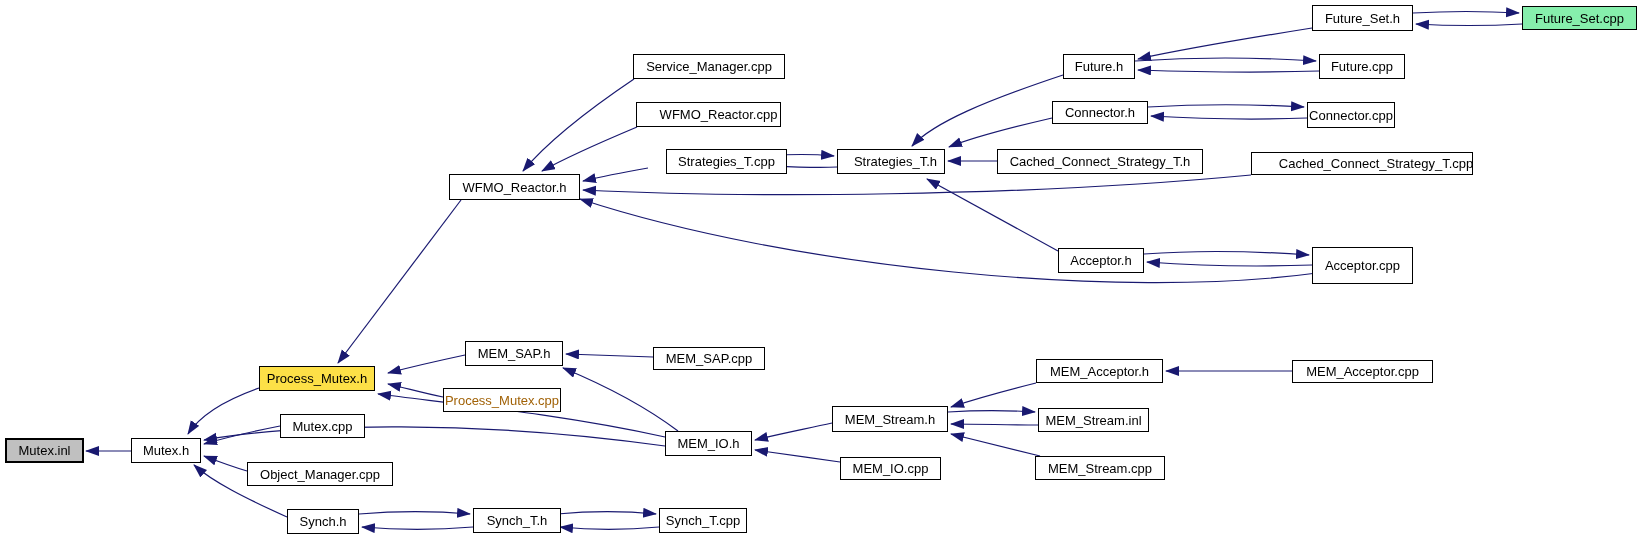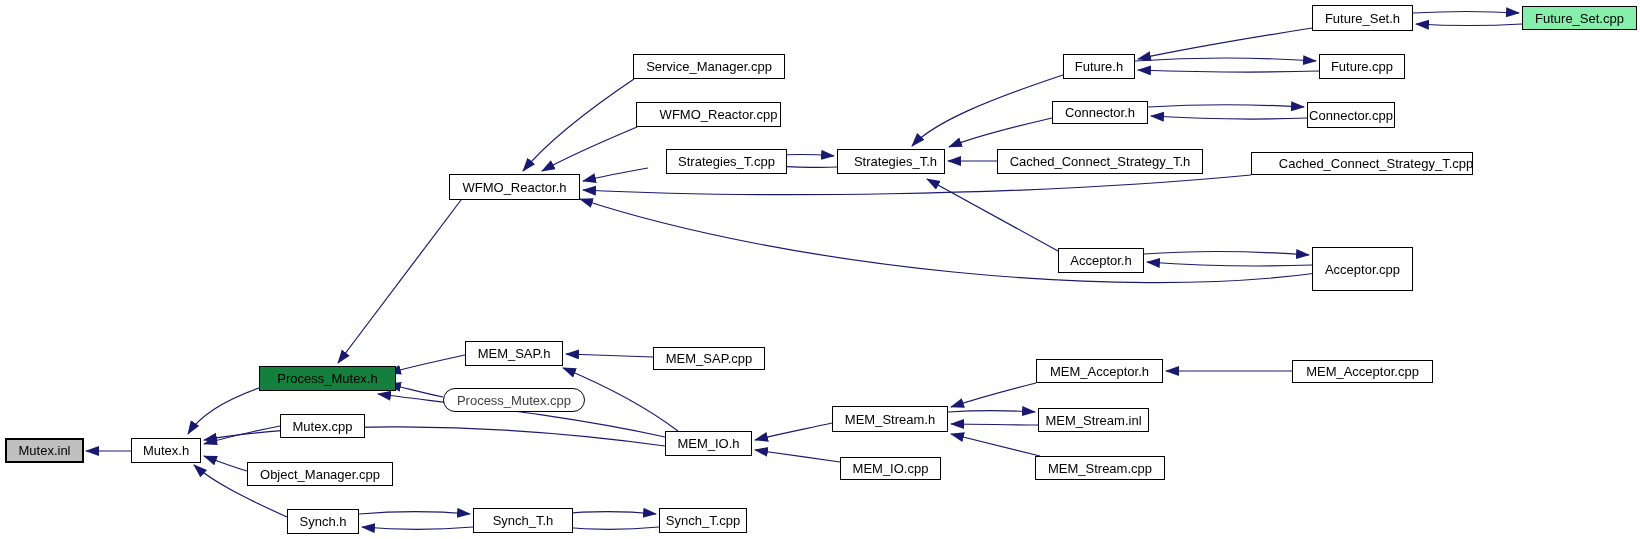--- a/index.html
+++ b/index.html
@@ -100,24 +100,24 @@
         <path d="M1144,254 C1199,250 1254,251 1309,255" class="edge" stroke="#191970" marker-end="url(#arrowhead)"></path>
         <path d="M1312,265 C1256,267 1201,266 1147,262" class="edge" stroke="#191970" marker-end="url(#arrowhead)"></path>
       </g>
   </svg>
   <div id="nodes">
       <div class="node root" style="left: 5px; top: 438px; width: 79px; height: 25px; background: rgb(192, 192, 192); border-color: rgb(0, 0, 0); color: rgb(0, 0, 0);">Mutex.inl</div>
       <div class="node" style="left: 131px; top: 438px; width: 70px; height: 25px; background: rgb(255, 255, 255); border-color: rgb(0, 0, 0); color: rgb(0, 0, 0);">Mutex.h</div>
       <div class="node" style="left: 280px; top: 414px; width: 85px; height: 24px; background: rgb(255, 255, 255); border-color: rgb(0, 0, 0); color: rgb(0, 0, 0);">Mutex.cpp</div>
       <div class="node" style="left: 247px; top: 462px; width: 146px; height: 24px; background: rgb(255, 255, 255); border-color: rgb(0, 0, 0); color: rgb(0, 0, 0);">Object_Manager.cpp</div>
       <div class="node" style="left: 287px; top: 509px; width: 72px; height: 25px; background: rgb(255, 255, 255); border-color: rgb(0, 0, 0); color: rgb(0, 0, 0);">Synch.h</div>
-      <div class="node" style="left: 473px; top: 508px; width: 100px; height: 25px; background: rgb(255, 255, 255); border-color: rgb(0, 0, 0); color: rgb(0, 0, 0);">Synch_T.h</div>
+      <div class="node" style="left: 473px; top: 508px; width: 88px; height: 25px; background: rgb(255, 255, 255); border-color: rgb(0, 0, 0); color: rgb(0, 0, 0);">Synch_T.h</div>
       <div class="node" style="left: 659px; top: 508px; width: 88px; height: 25px; background: rgb(255, 255, 255); border-color: rgb(0, 0, 0); color: rgb(0, 0, 0);">Synch_T.cpp</div>
-      <div class="node" style="left: 259px; top: 366px; width: 137px; height: 25px; background: #15803d; border-color: rgb(0, 0, 0); color: rgb(0, 0, 0);">Process_Mutex.h</div>
-      <div class="node" style="left: 443px; top: 388px; width: 142px; height: 24px; background: rgb(255, 255, 255); border-color: rgb(0, 0, 0); color: #404040; border-radius: 12px;">Process_Mutex.cpp</div>
+      <div class="node" style="left: 259px; top: 366px; width: 116px; height: 25px; background: #fde047; border-color: rgb(0, 0, 0); color: rgb(0, 0, 0);">Process_Mutex.h</div>
+      <div class="node" style="left: 443px; top: 388px; width: 118px; height: 24px; background: rgb(255, 255, 255); border-color: rgb(0, 0, 0); color: #a16207;">Process_Mutex.cpp</div>
       <div class="node" style="left: 465px; top: 341px; width: 98px; height: 25px; background: rgb(255, 255, 255); border-color: rgb(0, 0, 0); color: rgb(0, 0, 0);">MEM_SAP.h</div>
       <div class="node" style="left: 653px; top: 347px; width: 112px; height: 23px; background: rgb(255, 255, 255); border-color: rgb(0, 0, 0); color: rgb(0, 0, 0);">MEM_SAP.cpp</div>
       <div class="node" style="left: 665px; top: 431px; width: 87px; height: 25px; background: rgb(255, 255, 255); border-color: rgb(0, 0, 0); color: rgb(0, 0, 0);">MEM_IO.h</div>
       <div class="node" style="left: 840px; top: 457px; width: 101px; height: 23px; background: rgb(255, 255, 255); border-color: rgb(0, 0, 0); color: rgb(0, 0, 0);">MEM_IO.cpp</div>
       <div class="node" style="left: 832px; top: 406px; width: 116px; height: 26px; background: rgb(255, 255, 255); border-color: rgb(0, 0, 0); color: rgb(0, 0, 0);">MEM_Stream.h</div>
       <div class="node" style="left: 1038px; top: 408px; width: 111px; height: 24px; background: rgb(255, 255, 255); border-color: rgb(0, 0, 0); color: rgb(0, 0, 0);">MEM_Stream.inl</div>
       <div class="node" style="left: 1035px; top: 456px; width: 130px; height: 24px; background: rgb(255, 255, 255); border-color: rgb(0, 0, 0); color: rgb(0, 0, 0);">MEM_Stream.cpp</div>
       <div class="node" style="left: 1036px; top: 359px; width: 127px; height: 24px; background: rgb(255, 255, 255); border-color: rgb(0, 0, 0); color: rgb(0, 0, 0);">MEM_Acceptor.h</div>
       <div class="node" style="left: 1292px; top: 360px; width: 141px; height: 23px; background: rgb(255, 255, 255); border-color: rgb(0, 0, 0); color: rgb(0, 0, 0);">MEM_Acceptor.cpp</div>
       <div class="node" style="left: 449px; top: 174px; width: 131px; height: 26px; background: rgb(255, 255, 255); border-color: rgb(0, 0, 0); color: rgb(0, 0, 0);">WFMO_Reactor.h</div>
@@ -127,15 +127,15 @@
       <div class="node" style="left: 837px; top: 149px; width: 108px; height: 25px; background: rgb(255, 255, 255); border-color: rgb(0, 0, 0); color: rgb(0, 0, 0); padding-left: 9px;">Strategies_T.h</div>
       <div class="node" style="left: 997px; top: 149px; width: 206px; height: 25px; background: rgb(255, 255, 255); border-color: rgb(0, 0, 0); color: rgb(0, 0, 0);">Cached_Connect_Strategy_T.h</div>
       <div class="node" style="left: 1251px; top: 152px; width: 222px; height: 23px; background: rgb(255, 255, 255); border-color: rgb(0, 0, 0); color: rgb(0, 0, 0); padding-left: 28px;">Cached_Connect_Strategy_T.cpp</div>
       <div class="node" style="left: 1063px; top: 54px; width: 72px; height: 25px; background: rgb(255, 255, 255); border-color: rgb(0, 0, 0); color: rgb(0, 0, 0);">Future.h</div>
       <div class="node" style="left: 1319px; top: 54px; width: 86px; height: 25px; background: rgb(255, 255, 255); border-color: rgb(0, 0, 0); color: rgb(0, 0, 0);">Future.cpp</div>
       <div class="node" style="left: 1312px; top: 5px; width: 101px; height: 26px; background: rgb(255, 255, 255); border-color: rgb(0, 0, 0); color: rgb(0, 0, 0);">Future_Set.h</div>
       <div class="node" style="left: 1522px; top: 6px; width: 115px; height: 24px; background: #86efac; border-color: rgb(0, 0, 0); color: rgb(0, 0, 0);">Future_Set.cpp</div>
       <div class="node" style="left: 1052px; top: 101px; width: 96px; height: 23px; background: rgb(255, 255, 255); border-color: rgb(0, 0, 0); color: rgb(0, 0, 0);">Connector.h</div>
       <div class="node" style="left: 1307px; top: 102px; width: 88px; height: 26px; background: rgb(255, 255, 255); border-color: rgb(0, 0, 0); color: rgb(0, 0, 0);">Connector.cpp</div>
       <div class="node" style="left: 1058px; top: 248px; width: 86px; height: 25px; background: rgb(255, 255, 255); border-color: rgb(0, 0, 0); color: rgb(0, 0, 0);">Acceptor.h</div>
-      <div class="node" style="left: 1312px; top: 247px; width: 101px; height: 44px; background: rgb(255, 255, 255); border-color: rgb(0, 0, 0); color: rgb(0, 0, 0);">Acceptor.cpp</div>
+      <div class="node" style="left: 1312px; top: 247px; width: 101px; height: 37px; background: rgb(255, 255, 255); border-color: rgb(0, 0, 0); color: rgb(0, 0, 0);">Acceptor.cpp</div>
     </div>
 </div>
 
 </body></html>

